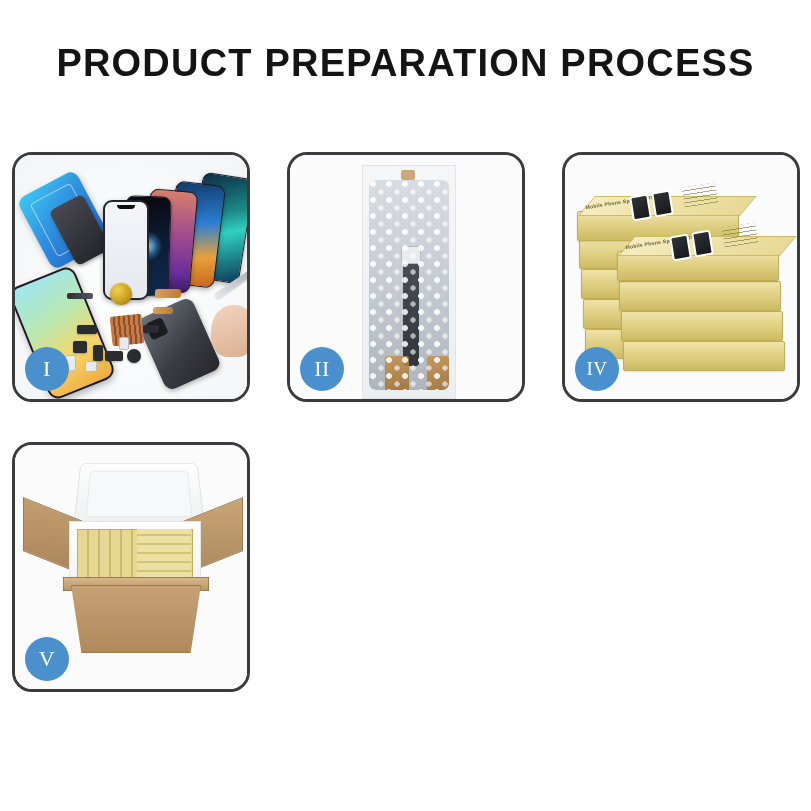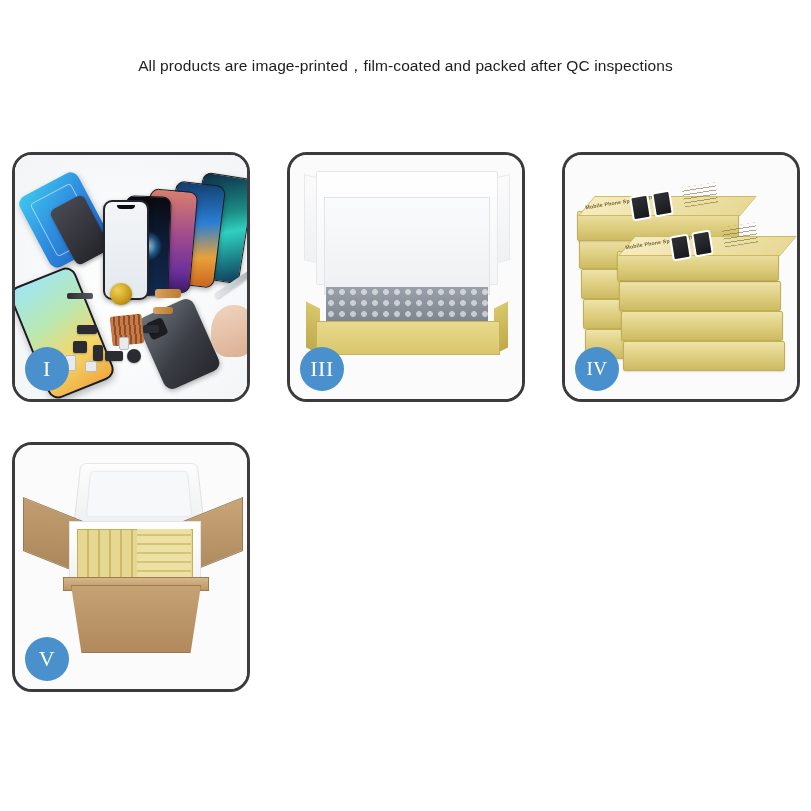--- a/index.html
+++ b/index.html
@@ -257,21 +257,21 @@
     clip-path: polygon(0 22%, 100% 0, 100% 74%, 0 100%); }
   .c6-tape1 { position:absolute; left:32px; top:62px; width:22px; height:26px;
     background:rgba(150,118,76,.75); transform: skewY(12deg); }
   .c6-tape2 { position:absolute; left:34px; top:118px; width:22px; height:24px;
     background:rgba(150,118,76,.7); transform: skewY(12deg); }
 </style>
 </head>
 <body>
 
 <div class="header">
-  <p class="subtitle">All products are image-printed，film-coated and packed after QC inspections</p>
+  <h1 class="title">PRODUCT PREPARATION PROCESS</h1>
 </div>
 
 <div class="grid">
 
   <div class="panel">
     <div class="stage">
       <div class="p1bg"></div>
 
       <div class="blue-film"></div>
       <div class="dark-slab"></div>
@@ -307,34 +307,36 @@
       <div class="wht" style="left:70px;top:206px;width:10px;height:9px;"></div>
       <div class="wht" style="left:104px;top:182px;width:8px;height:11px;"></div>
 
       <div class="hand"></div>
       <div class="tweezer"></div>
 
       <div class="badge">I</div>
     </div>
   </div>
 
-
   <div class="panel">
     <div class="stage">
-      <div class="b3-flap-l"></div>
-      <div class="b3-flap-r"></div>
-      <div class="b3-lid-back"></div>
-      <div class="b3-lid-inner"></div>
-      <div class="b3-foam"></div>
-      <div class="b3-tray-side-l"></div>
-      <div class="b3-tray-side-r"></div>
-      <div class="b3-tray-front"></div>
-      <div class="badge">III</div>
+      <div class="bw-bag">
+        <div class="bw-inner">
+          <div class="bw-cable"></div>
+          <div class="bw-conn"></div>
+          <div class="bw-foot-l"></div>
+          <div class="bw-foot-r"></div>
+          <div class="bubbles"></div>
+        </div>
+        <div class="bw-tape"></div>
+      </div>
+      <div class="badge">II</div>
     </div>
   </div>
+
 
   <div class="panel">
     <div class="stage">
       <div class="stack">
 
         <div class="sbox" style="left:8px;  top:62px;"></div>
         <div class="sbox" style="left:10px; top:92px;"></div>
         <div class="sbox" style="left:12px; top:122px;"></div>
         <div class="sbox" style="left:14px; top:152px;"></div>
 

